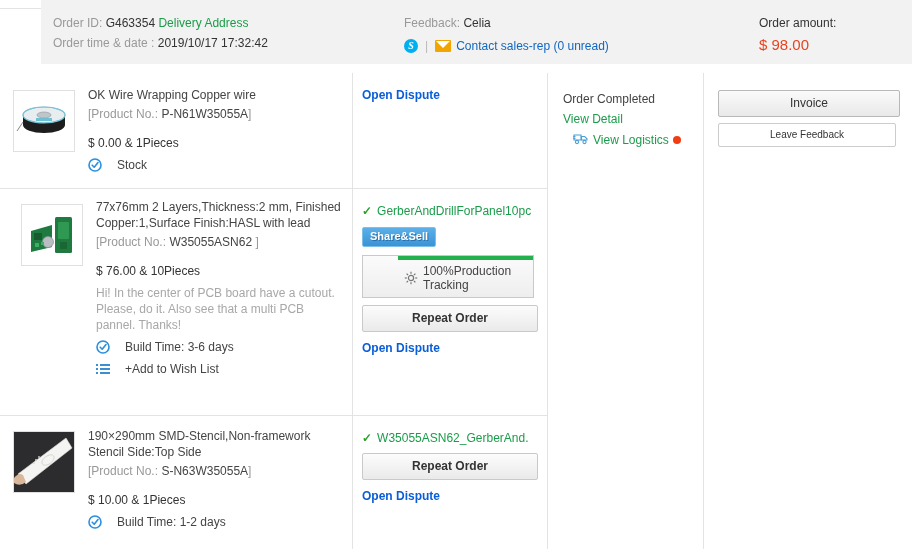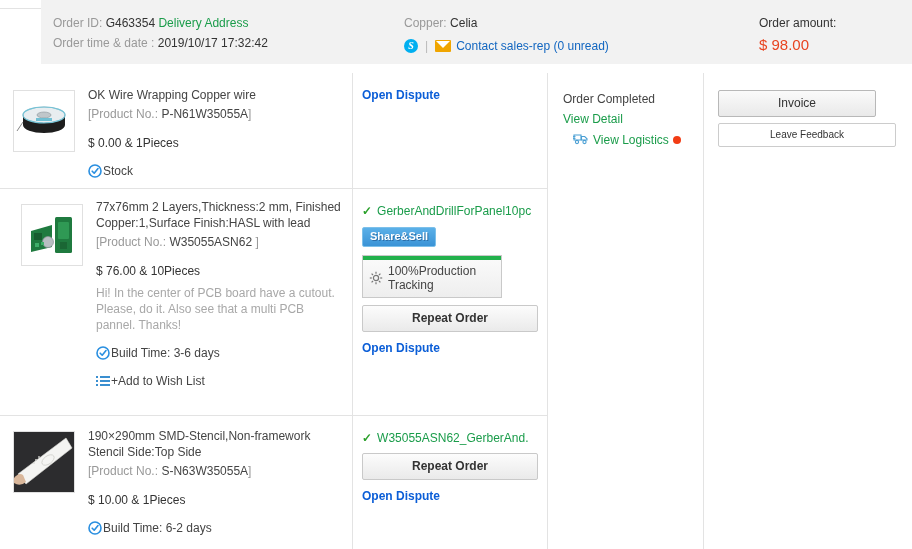--- a/index.html
+++ b/index.html
@@ -184,22 +184,22 @@
   }
   .p-note {
     color: #a8a8a8;
     font-size: 12px;
     line-height: 16px;
     margin-top: 6px;
   }
   .p-meta {
     display: flex;
     align-items: center;
-    gap: 1px;
-    margin-top: 12px;
+    gap: 15px;
+    margin-top: 6px;
     color: #444;
     font-size: 12px;
     line-height: 16px;
   }
 
   
   .ico-check {
     display: inline-block;
     width: 14px; height: 14px;
     flex: 0 0 14px;
@@ -240,25 +240,26 @@
     border-radius: 2px;
     color: #ffffff;
     font-size: 11px;
     font-weight: bold;
     text-shadow: 1px 1px 0 #2b6ea8;
     cursor: pointer;
     line-height: 13px;
   }
   .track-wrap {
     margin-top: 8px;
-    width: 140px;
+    width: 172px;
     border: 1px solid #c9c9c9;
     background: linear-gradient(#fbfbfb, #eeeeee);
     box-sizing: border-box;
     cursor: pointer;
+    padding-left: 35px;
   }
   .track-bar {
     height: 4px;
     background: #22b14c;
     width: 100%;
   }
   .track-label {
     display: flex;
     align-items: center;
     gap: 5px;
@@ -332,21 +333,21 @@
   }
 
   
   .btns {
     position: absolute;
     left: 718px;
     width: 178px;
   }
   .btn-invoice {
     display: block;
-    width: 158px;
+    width: 182px;
     padding: 5px 0 6px 0;
     border: 1px solid #b8b8b8;
     background: linear-gradient(#fafafa, #e9e9e9);
     border-radius: 2px;
     color: #333;
     font-size: 12px;
     text-align: center;
     font-family: "Liberation Sans", sans-serif;
     cursor: pointer;
     box-sizing: border-box;
@@ -386,21 +387,21 @@
         <a class="link-green">Delivery Address</a>
       </div>
       <div>
         <span class="lbl-grey">Order time &amp; date :</span>
         <span class="val-dark">2019/10/17 17:32:42</span>
       </div>
     </div>
 
     <div class="ob-mid">
       <div>
-        <span class="lbl-grey">Copper:</span>
+        <span class="lbl-grey">Feedback:</span>
         <span class="val-dark">Celia</span>
       </div>
       <div class="ob-row2">
         <span class="skype-ico"></span>
         <span class="pipe">|</span>
         <span class="mail-ico"></span>
         <a class="link-blue2">Contact sales-rep (0 unread)</a>
       </div>
     </div>
 
@@ -576,21 +577,21 @@
           <b>S-N63W35055A</b><span>]</span>
         </div>
         <div class="p-price">$ 10.00 &amp; 1Pieces</div>
         <div class="p-meta">
           <span class="ico-check">
             <svg width="14" height="14" viewBox="0 0 14 14">
               <circle cx="7" cy="7" r="6" fill="none" stroke="#2a8fe0" stroke-width="1.6"></circle>
               <path d="M4.2 7.2 L6.2 9.2 L10 4.6" fill="none" stroke="#2a8fe0" stroke-width="1.6" stroke-linecap="round" stroke-linejoin="round"></path>
             </svg>
           </span>
-          <span>Build Time: 6-2 days</span>
+          <span>Build Time: 1-2 days</span>
         </div>
       </div>
     </div>
 
     <div class="act" style="top:357px">
       <div class="file-line">
         <span class="tick">✓</span>
         <span>W35055ASN62_GerberAnd.</span>
       </div>
       <button class="btn-grey">Repeat Order</button>

